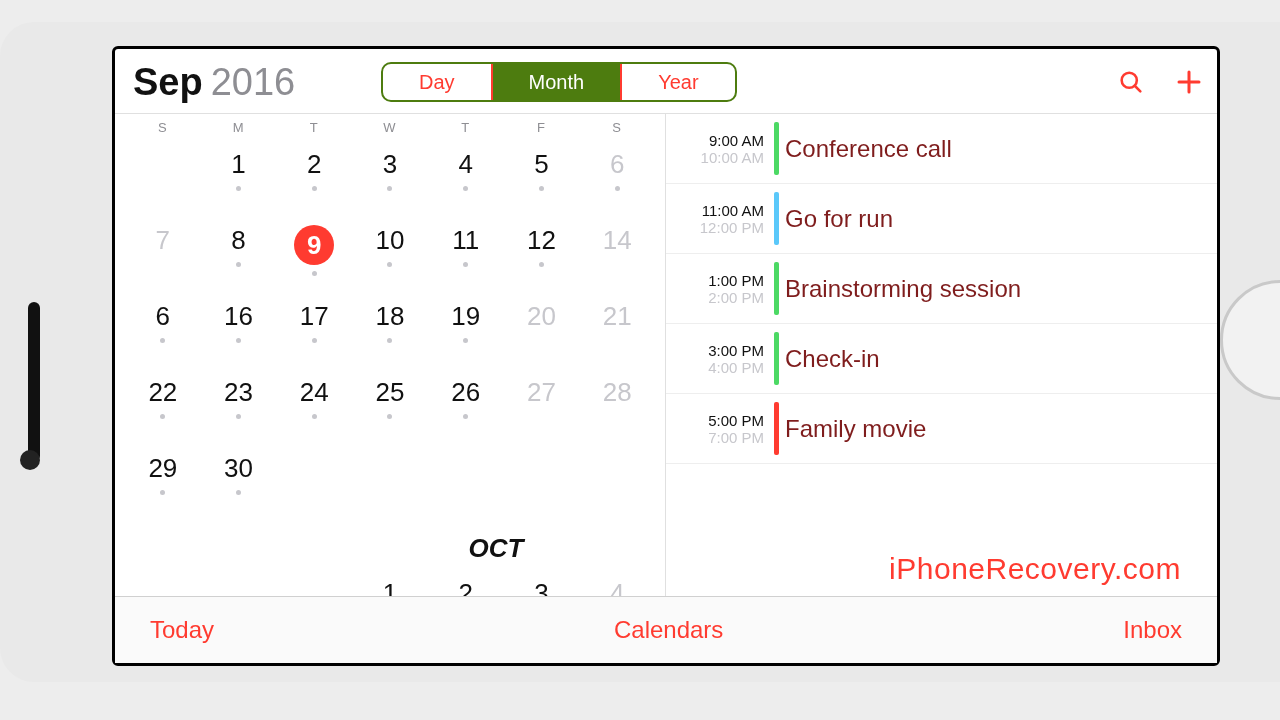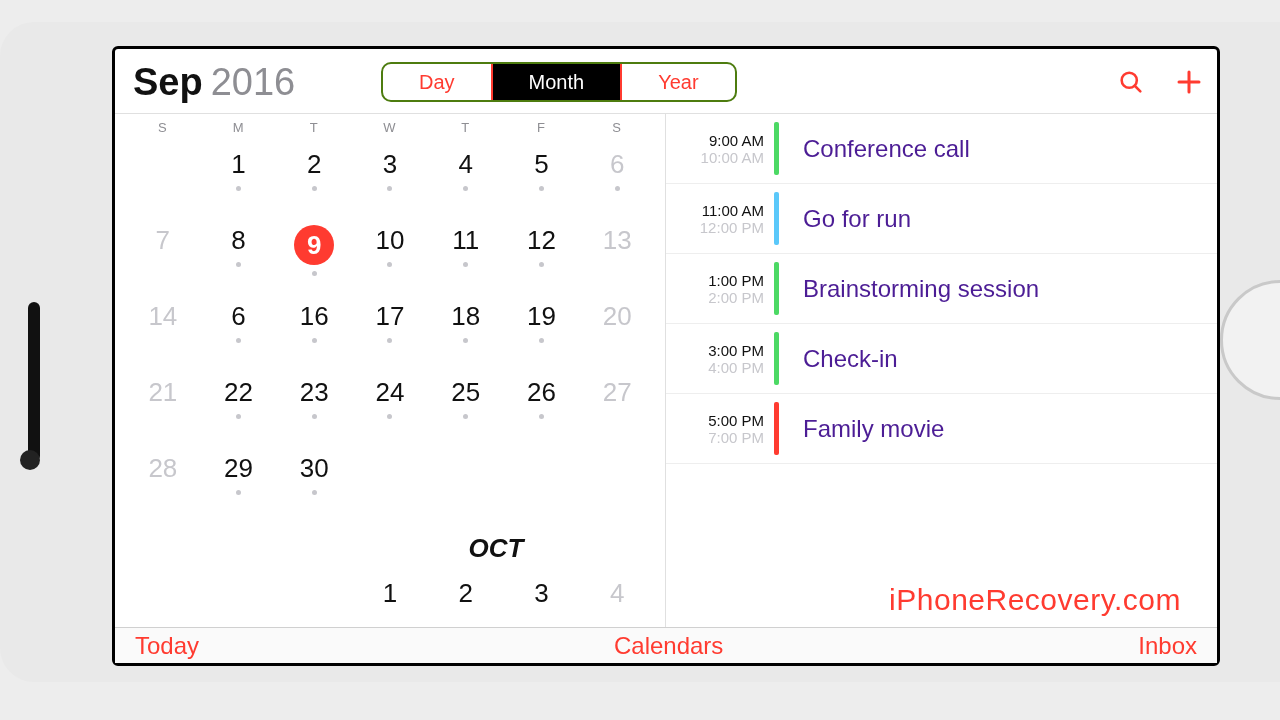--- a/index.html
+++ b/index.html
@@ -10,41 +10,41 @@
   .camera { position: absolute; left: 20px; top: 450px; width: 20px; height: 20px; background: #222; border-radius: 50%; }
   .home-ring { position: absolute; right: -60px; top: 280px; width: 120px; height: 120px; border: 3px solid #c9c9c9; border-radius: 50%; background: #f2f2f2; }
   .screen { position: absolute; left: 112px; top: 46px; width: 1108px; height: 620px; background: #fff; border: 3px solid #000; border-radius: 6px; display: flex; flex-direction: column; }
   .topbar { display: flex; align-items: center; padding: 10px 8px 8px 18px; height: 64px; }
   .title-wrap { display: flex; align-items: baseline; gap: 8px; flex: 0 0 240px; }
   .month-label { font-size: 38px; font-weight: 600; color: #111; }
   .year-label { font-size: 38px; font-weight: 400; color: #8e8e93; }
   .seg { display: flex; border: 2px solid #4d7c0f; border-radius: 10px; overflow: hidden; height: 40px; margin-left: 8px; }
   .seg div { padding: 0 36px; display: flex; align-items: center; justify-content: center; font-size: 20px; color: #ff3b30; border-right: 2px solid #ff3b30; cursor: pointer; }
   .seg div:last-child { border-right: none; }
-  .seg div.active { background: #000000; color: #fff; }
+  .seg div.active { background: #4d7c0f; color: #fff; }
   .spacer { flex: 1; }
   .icon-btn { width: 40px; height: 40px; display: flex; align-items: center; justify-content: center; color: #ff3b30; cursor: pointer; margin-left: 18px; }
   .content { flex: 1; display: flex; overflow: hidden; border-top: 1px solid #e0e0e0; }
   .cal { width: 550px; display: flex; flex-direction: column; padding: 0 10px 0 10px; }
   .dow { display: grid; grid-template-columns: repeat(7,1fr); text-align: center; font-size: 13px; color: #8e8e93; padding: 6px 0 4px; letter-spacing: 1px; }
   .grid { display: grid; grid-template-columns: repeat(7,1fr); }
   .cell { height: 76px; display: flex; flex-direction: column; align-items: center; justify-content: flex-start; padding-top: 10px; font-size: 26px; color: #111; position: relative; cursor: pointer; }
   .cell.weekend { color: #c7c7cc; }
   .cell .dot { width: 5px; height: 5px; background: #c7c7cc; border-radius: 50%; margin-top: 6px; }
   .cell.selected .num { width: 40px; height: 40px; background: #ff3b30; color: #fff; border-radius: 50%; display: flex; align-items: center; justify-content: center; font-weight: 600; }
   .next-month-label { grid-column: 4 / span 1; font-size: 26px; font-weight: 600; color: #111; padding: 14px 0 4px; text-align: center; }
   .events { flex: 1; display: flex; flex-direction: column; border-left: 1px solid #e0e0e0; overflow-y: auto; position: relative; }
   .evrow { display: flex; align-items: stretch; border-bottom: 1px solid #eee; min-height: 70px; }
   .evtime { width: 108px; display: flex; flex-direction: column; align-items: flex-end; justify-content: center; padding: 8px 10px 8px 4px; }
   .evtime .start { font-size: 15px; color: #111; font-weight: 500; }
   .evtime .end { font-size: 15px; color: #c7c7cc; }
   .evbar { width: 5px; margin: 8px 0; border-radius: 2px; }
-  .evtitle { flex: 1; display: flex; align-items: center; padding-left: 24px; font-size: 24px; color: #4c1d95; }
+  .evtitle { flex: 1; display: flex; align-items: center; padding-left: 6px; font-size: 24px; color: #7f1d1d; }
   .watermark { position: absolute; right: 36px; bottom: 10px; color: #ff3b30; font-size: 30px; font-weight: 500; letter-spacing: 0.5px; }
-  .bottombar { height: 36px; border-top: 1px solid #d0d0d0; display: flex; align-items: center; justify-content: space-between; padding: 0 20px; font-size: 24px; color: #ff3b30; background: #fafafa; }
+  .bottombar { height: 67px; border-top: 1px solid #d0d0d0; display: flex; align-items: center; justify-content: space-between; padding: 0 35px; font-size: 24px; color: #ff3b30; background: #fafafa; }
   .bottombar div { cursor: pointer; }
 </style>
 </head>
 <body>
 
 <div class="stage">
   <div class="phone-body"></div>
   <div class="btn-rail"></div>
   <div class="camera"></div>
   <div class="home-ring"></div>
@@ -132,23 +132,20 @@
             </div>
             <div class="cell">
               <div class="num">11</div>
               <div class="dot"></div>
             </div>
             <div class="cell">
               <div class="num">12</div>
               <div class="dot"></div>
             </div>
             <div class="cell weekend">
-              <div class="num">13</div>
-            </div>
-            <div class="cell weekend">
               <div class="num">14</div>
             </div>
             <div class="cell">
               <div class="num">6</div>
               <div class="dot"></div>
             </div>
             <div class="cell">
               <div class="num">16</div>
               <div class="dot"></div>
             </div>

